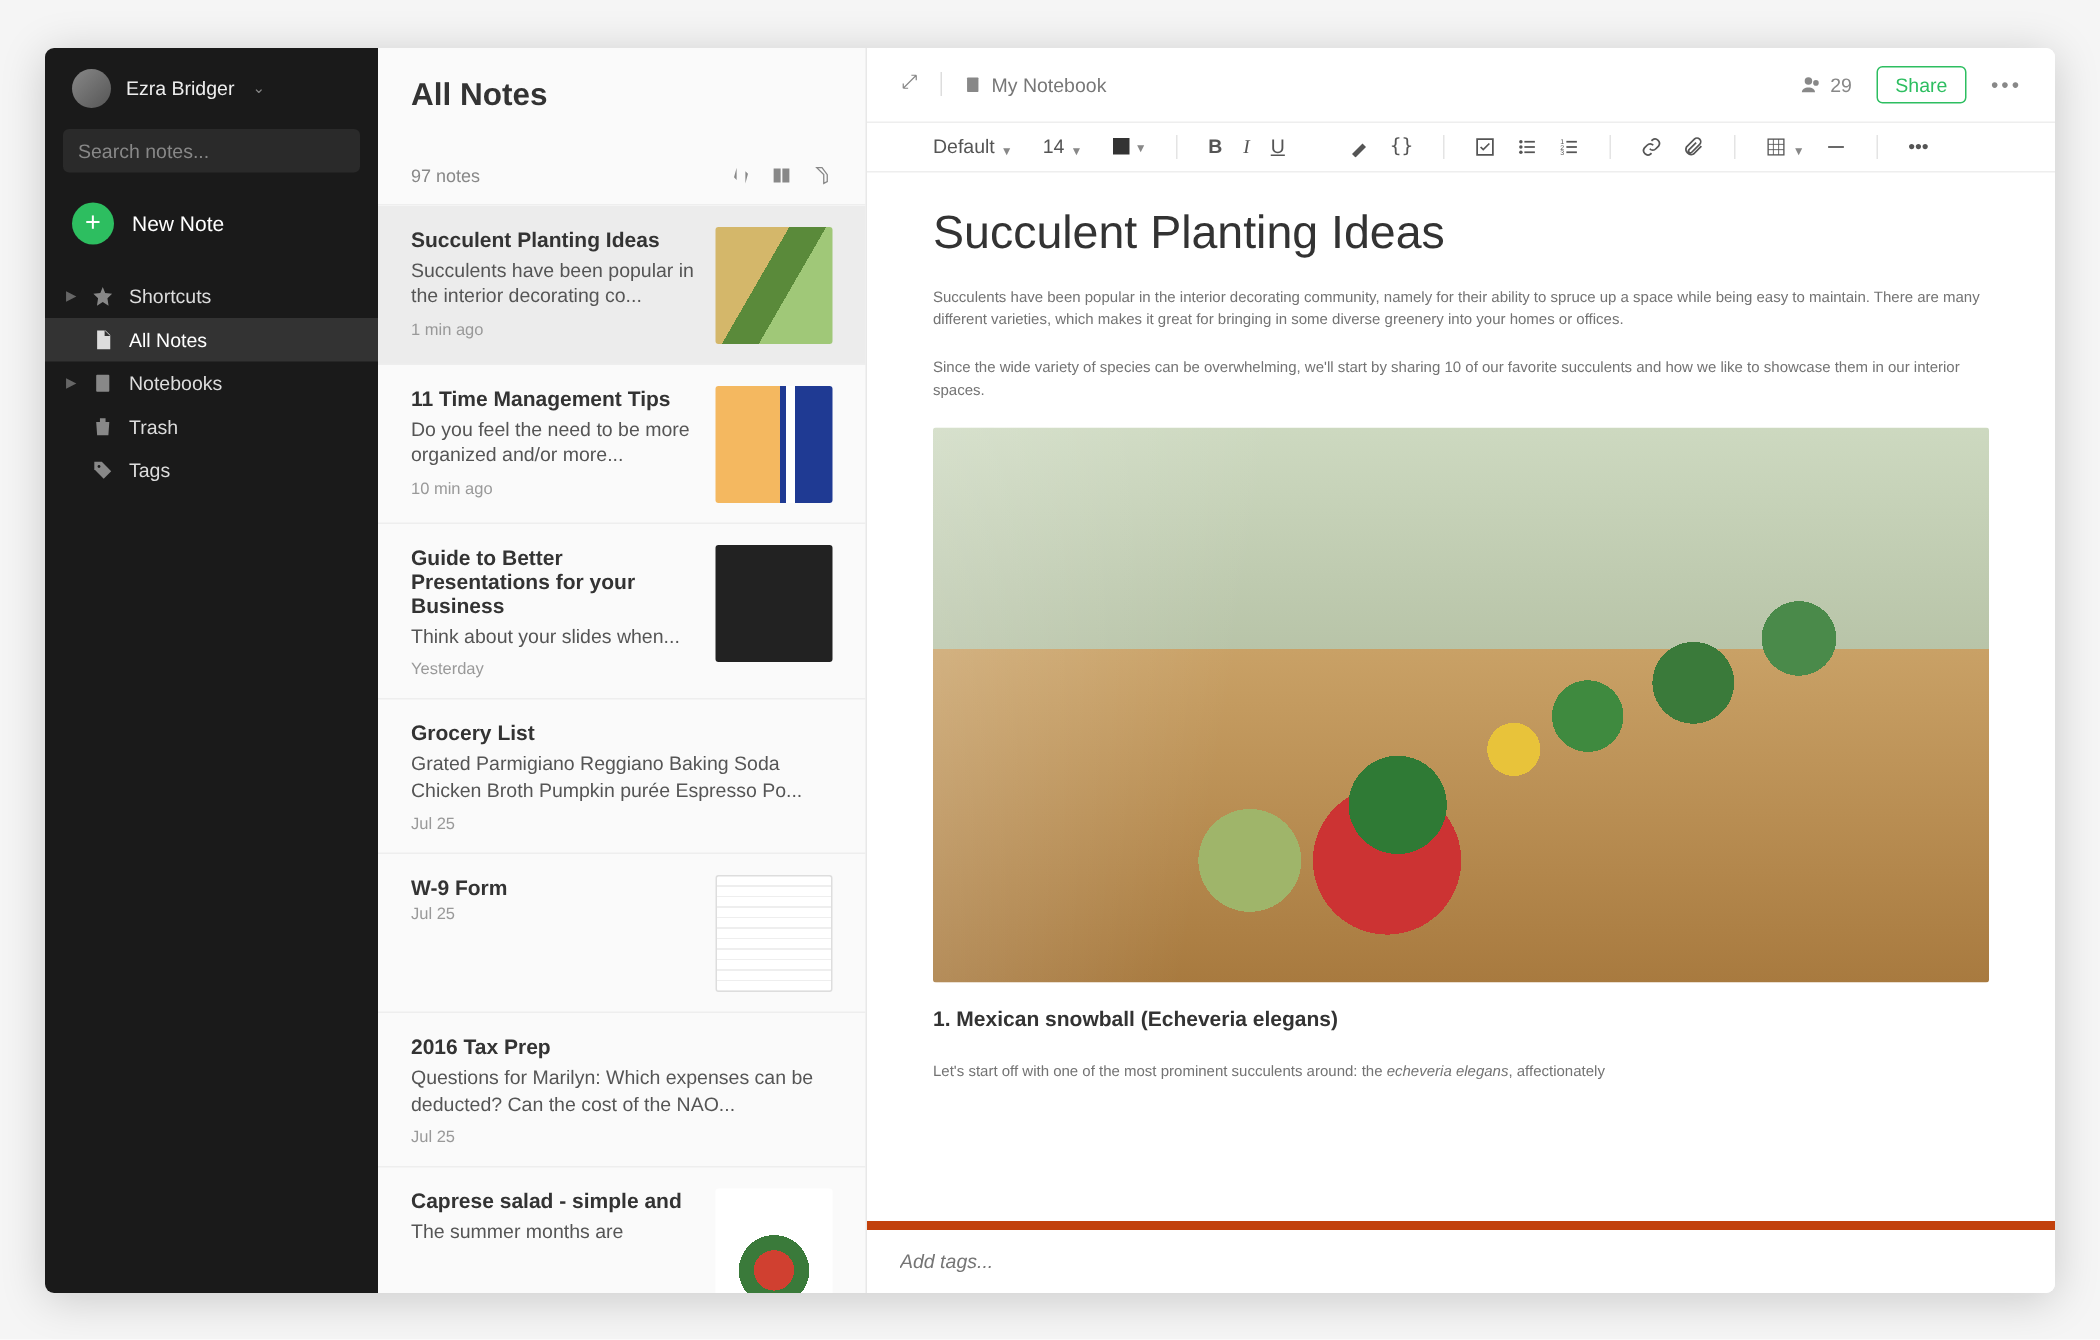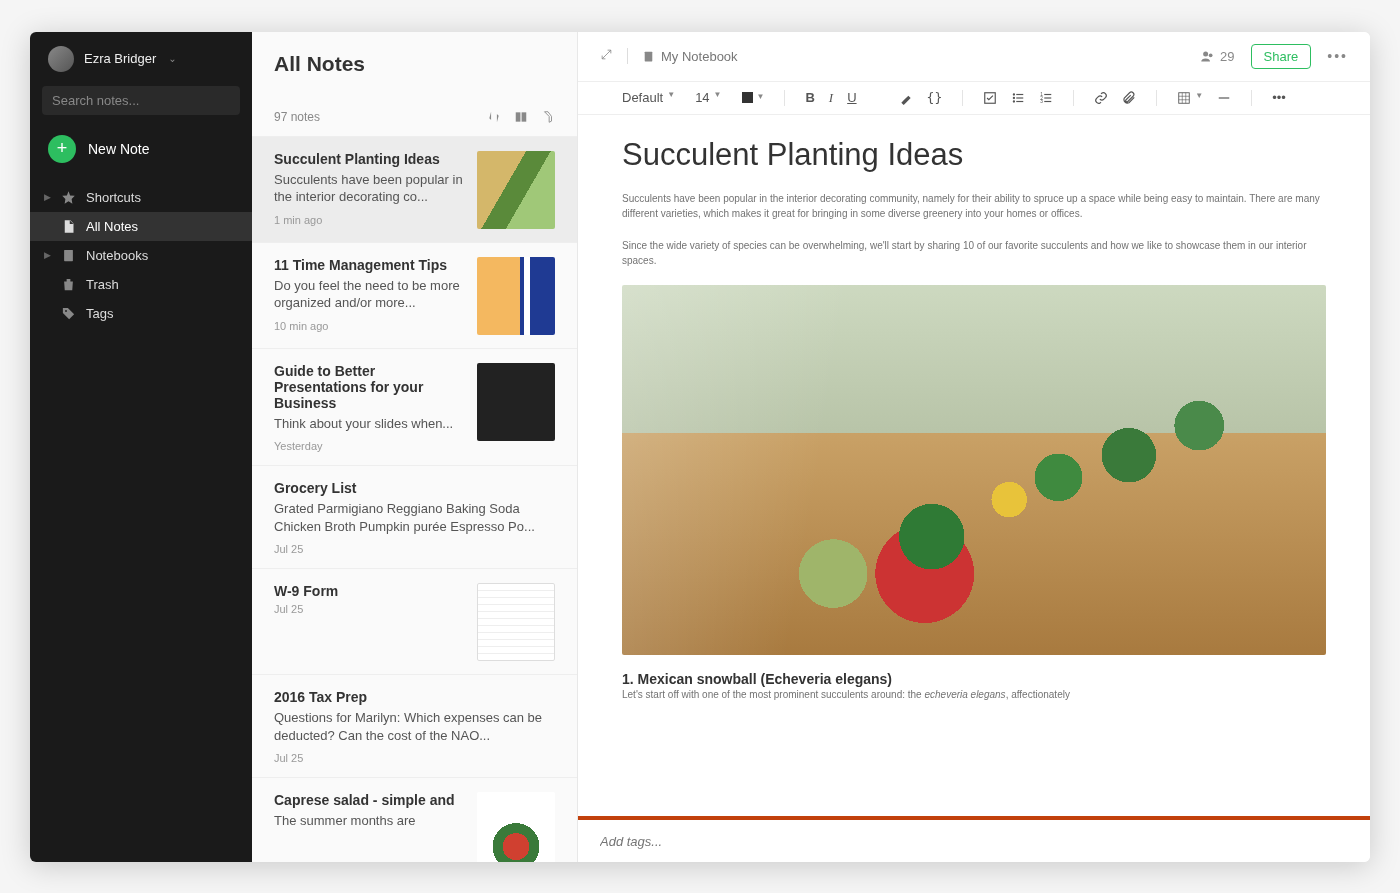--- a/index.html
+++ b/index.html
@@ -150,41 +150,41 @@
 .share-btn{border:1px solid #2dbe60;color:#2dbe60;border-radius:4px;padding:4px 12px;font-size:13px;cursor:pointer;}
 .more-dots{color:#888;letter-spacing:2px;cursor:pointer;font-size:14px;}
 .toolbar{
   border-top:1px solid #eee;border-bottom:1px solid #eee;
   padding:8px 44px;
   display:flex;align-items:center;gap:20px;
   color:#555;font-size:13px;
 }
 .tool-group{display:flex;align-items:center;gap:14px;}
 .tool-sep{width:1px;height:16px;background:#e4e4e4;}
-.tool{cursor:pointer;display:flex;align-items:flex-start;gap:4px;}
+.tool{cursor:pointer;display:flex;align-items:flex-end;gap:4px;}
 .tool svg{width:14px;height:14px;fill:#555;}
 .caret-d{font-size:8px;color:#888;}
 .colorbox{width:11px;height:11px;background:#333;}
 .content{flex:1;overflow-y:auto;padding:22px 44px 0;}
 .doc-title{font-size:31px;font-weight:400;color:#333;margin-bottom:18px;}
 .para{font-size:10px;color:#737373;line-height:1.55;margin-bottom:16px;}
 .hero-img{width:100%;height:370px;border-radius:2px;margin:6px 0 16px;
   background:
     linear-gradient(100deg, rgba(255,255,255,0.2) 0%, rgba(255,255,255,0) 30%),
     radial-gradient(circle at 30% 78%, #9fb56a 0%, #9fb56a 6%, transparent 6%),
     radial-gradient(circle at 44% 68%, #2f7a35 0%, #2f7a35 7%, transparent 7%),
     radial-gradient(circle at 43% 78%, #c33 0%, #c33 10%, transparent 10%),
     radial-gradient(circle at 55% 58%, #e8c33a 0%, #e8c33a 4%, transparent 4%),
     radial-gradient(circle at 62% 52%, #3f8a3f 0%, #3f8a3f 5%, transparent 5%),
     radial-gradient(circle at 72% 46%, #3a7a3a 0%, #3a7a3a 5%, transparent 5%),
     radial-gradient(circle at 82% 38%, #4a8a4a 0%, #4a8a4a 4%, transparent 4%),
     linear-gradient(180deg,#cdd9c0 0%,#b8c4a8 40%, #c9a166 40%, #a87a3f 100%);
 }
-.section-h{font-size:14px;font-weight:700;color:#333;margin-bottom:0;}
-.tag-bar{border-top:4px solid #c2410c;padding:12px 22px;}
+.section-h{font-size:14px;font-weight:700;color:#333;margin-bottom:20px;}
+.tag-bar{border-top:6px solid #c2410c;padding:12px 22px;}
 .tag-input{border:none;outline:none;font-size:13px;color:#888;width:100%;font-style:italic;}
 .expand-icon svg{width:13px;height:13px;stroke:#888;fill:none;stroke-width:1.5;}
 </style>
 </head>
 <body>
 
 <div class="app">
 
   <aside class="sidebar">
     <div class="sidebar-user">

